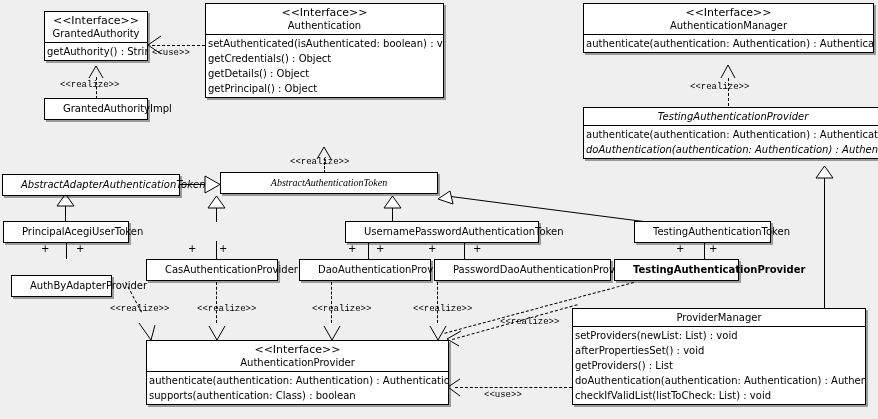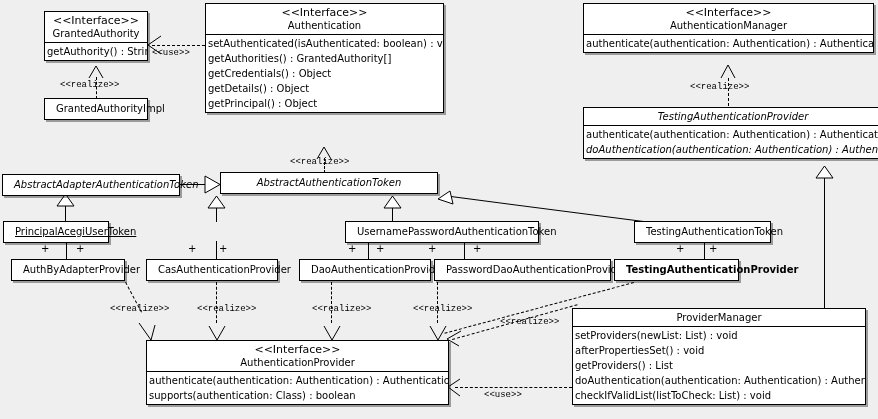--- a/index.html
+++ b/index.html
@@ -53,21 +53,21 @@
     padding: 1px 0 1px 2px;
   }
   .uml-member {
     font-size: 10px;
     line-height: 15px;
     white-space: nowrap;
     overflow: hidden;
   }
   .uml-member.italic { font-style: italic; }
   
-  .uml-simple .uml-head { padding: 3px 11px; }
+  .uml-simple .uml-head { padding: 3px 18px; }
 
   
   .line {
     position: absolute;
     background: #000000;
     z-index: 1;
   }
   .vline { width: 1px; }
   .hline { height: 1px; }
   .dashv {
@@ -253,21 +253,20 @@
   </div>
 
   <div class="uml-box" style="left:205px; top:3px; width:239px;">
     <div class="uml-head">
       <span class="uml-stereo">&lt;&lt;Interface&gt;&gt;</span>
       <span class="uml-name">Authentication</span>
     </div>
     <div class="uml-sep"></div>
     <div class="uml-members">
       <div class="uml-member">setAuthenticated(isAuthenticated: boolean) : void</div>
-      <div class="uml-member">getAuthorities() : GrantedAuthority[]</div>
       <div class="uml-member">getCredentials() : Object</div>
       <div class="uml-member">getDetails() : Object</div>
       <div class="uml-member">getPrincipal() : Object</div>
     </div>
   </div>
 
   <div class="uml-box" style="left:583px; top:3px; width:291px;">
     <div class="uml-head">
       <span class="uml-stereo">&lt;&lt;Interface&gt;&gt;</span>
       <span class="uml-name">AuthenticationManager</span>
@@ -288,46 +287,46 @@
       <div class="uml-member italic">doAuthentication(authentication: Authentication) : Authentication</div>
     </div>
   </div>
 
   <div class="uml-box uml-simple" style="left:2px; top:174px; width:178px;">
     <div class="uml-head">
       <span class="uml-name italic">AbstractAdapterAuthenticationToken</span>
     </div>
   </div>
 
-  <div class="uml-box uml-simple" style="left:220px; top:172px; width:218px;">
+  <div class="uml-box uml-simple" style="left:220px; top:172px; width:218px;font-family:Liberation Serif, serif;">
     <div class="uml-head">
       <span class="uml-name italic">AbstractAuthenticationToken</span>
     </div>
   </div>
 
-  <div class="uml-box uml-simple" style="left:3px; top:221px; width:106px;text-decoration:underline;">
+  <div class="uml-box uml-simple" style="left:3px; top:221px; width:126px;">
     <div class="uml-head">
       <span class="uml-name">PrincipalAcegiUserToken</span>
     </div>
   </div>
 
 
   <div class="uml-box uml-simple" style="left:345px; top:221px; width:194px;">
     <div class="uml-head">
       <span class="uml-name">UsernamePasswordAuthenticationToken</span>
     </div>
   </div>
 
   <div class="uml-box uml-simple" style="left:634px; top:221px; width:137px;">
     <div class="uml-head">
       <span class="uml-name">TestingAuthenticationToken</span>
     </div>
   </div>
 
-  <div class="uml-box uml-simple" style="left:11px; top:259px; width:114px;">
+  <div class="uml-box uml-simple" style="left:11px; top:275px; width:101px;">
     <div class="uml-head">
       <span class="uml-name">AuthByAdapterProvider</span>
     </div>
   </div>
 
   <div class="uml-box uml-simple" style="left:146px; top:259px; width:132px;">
     <div class="uml-head">
       <span class="uml-name">CasAuthenticationProvider</span>
     </div>
   </div>

